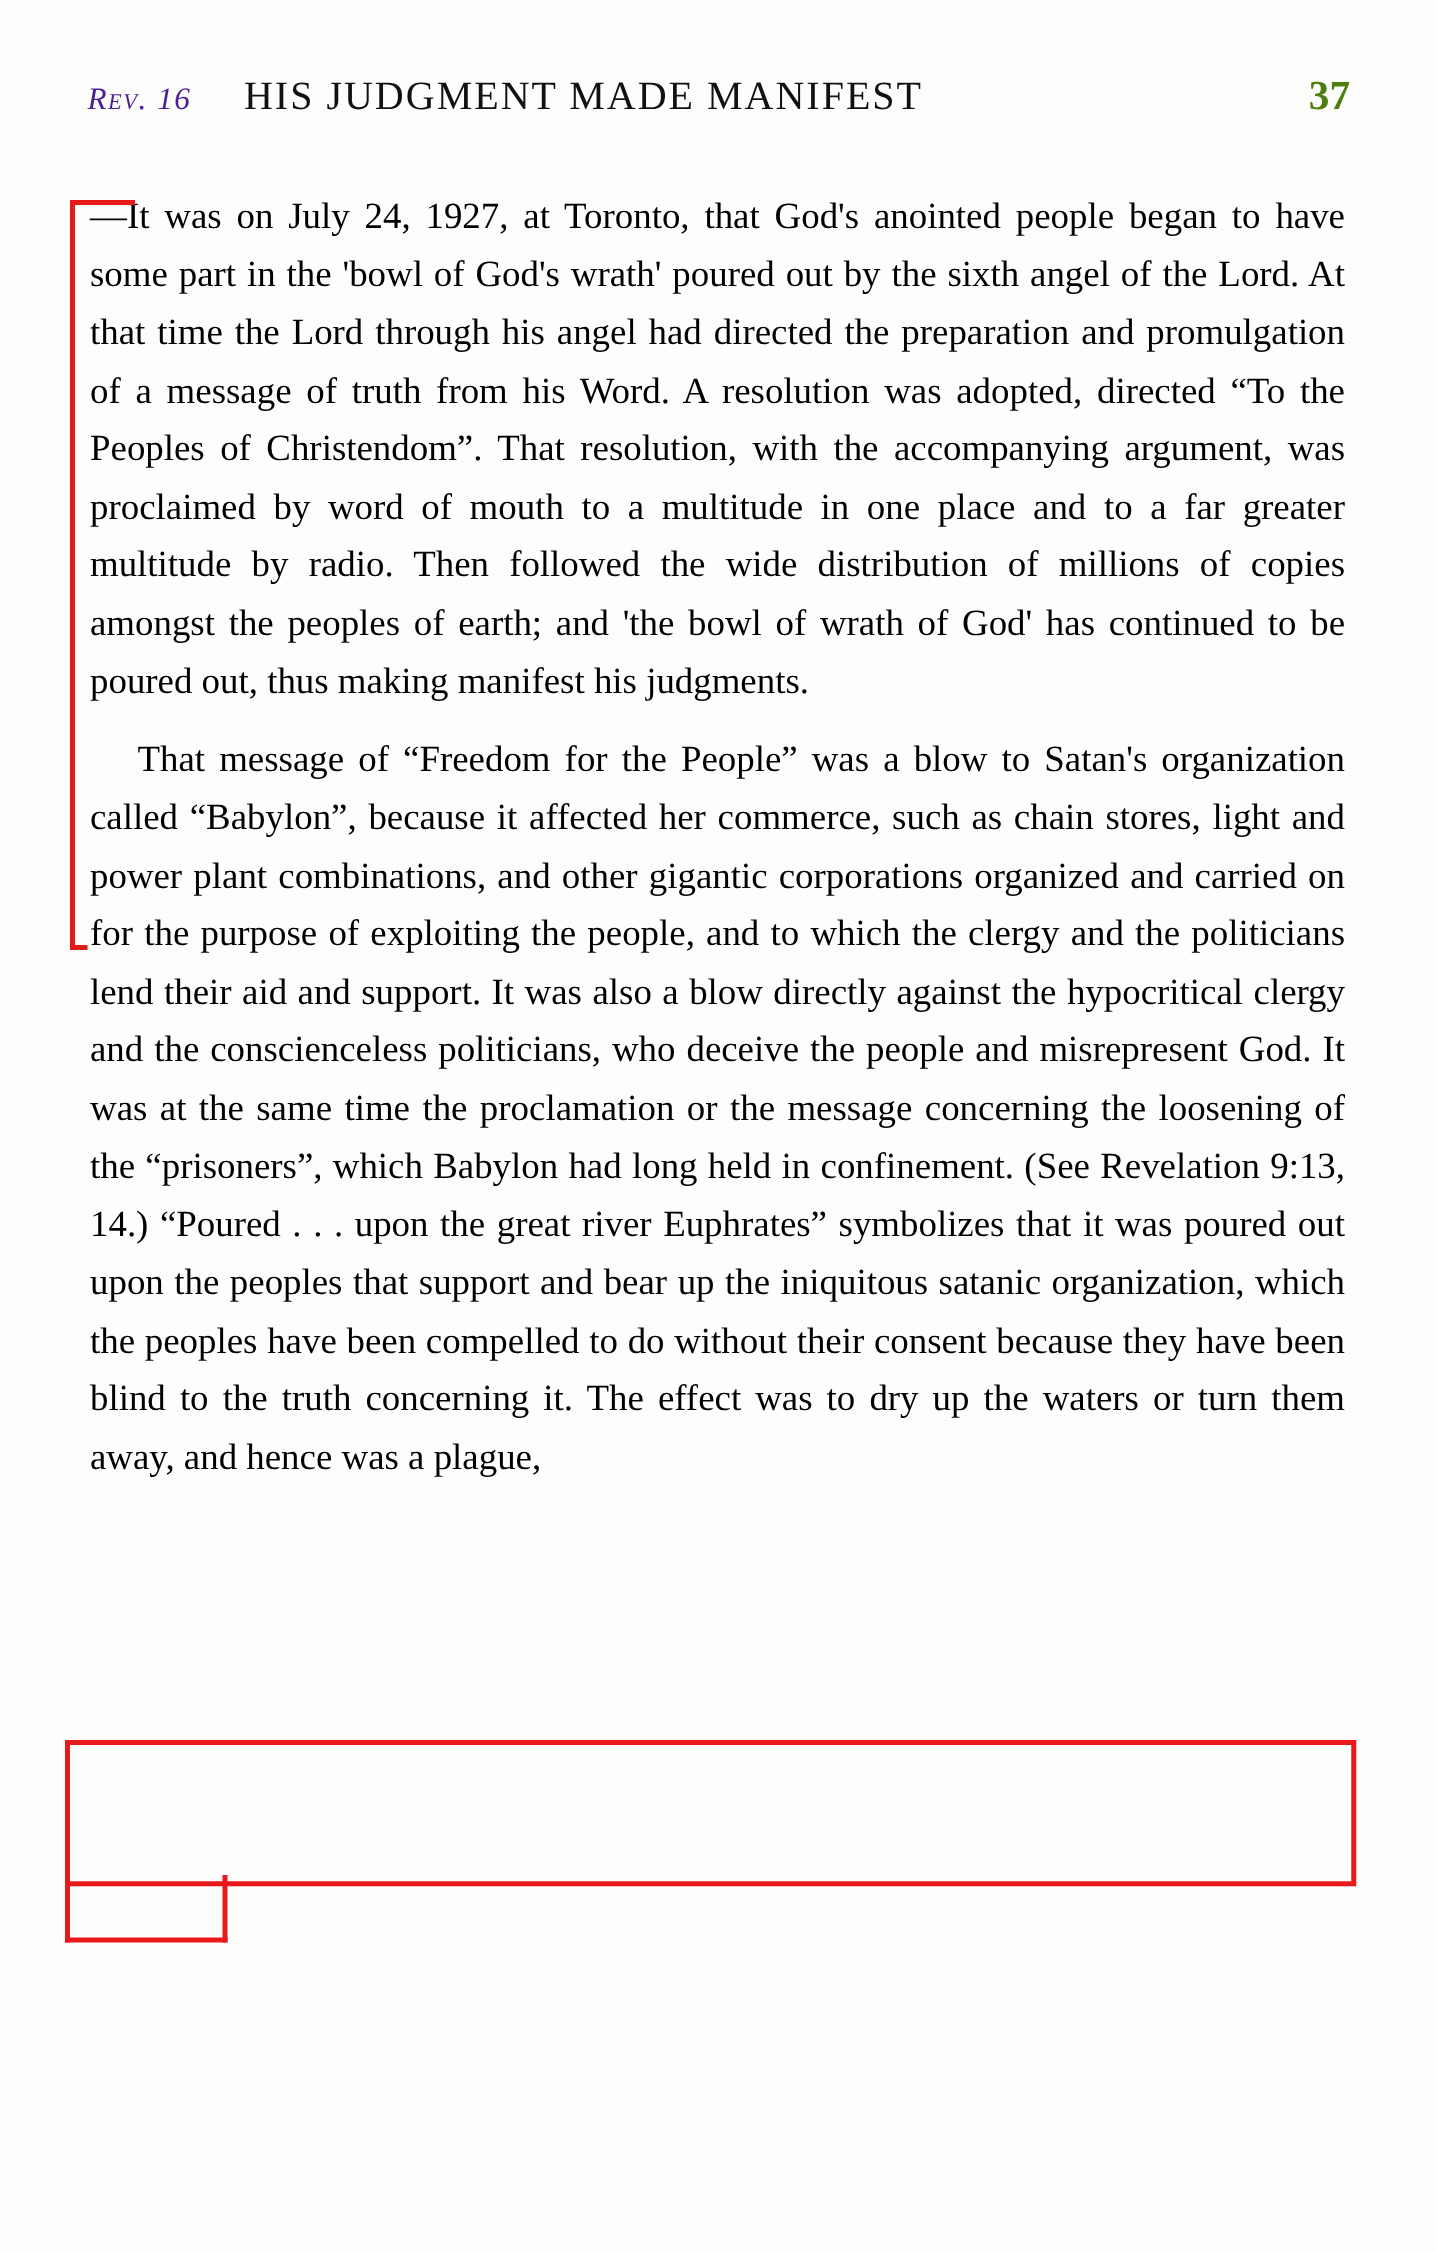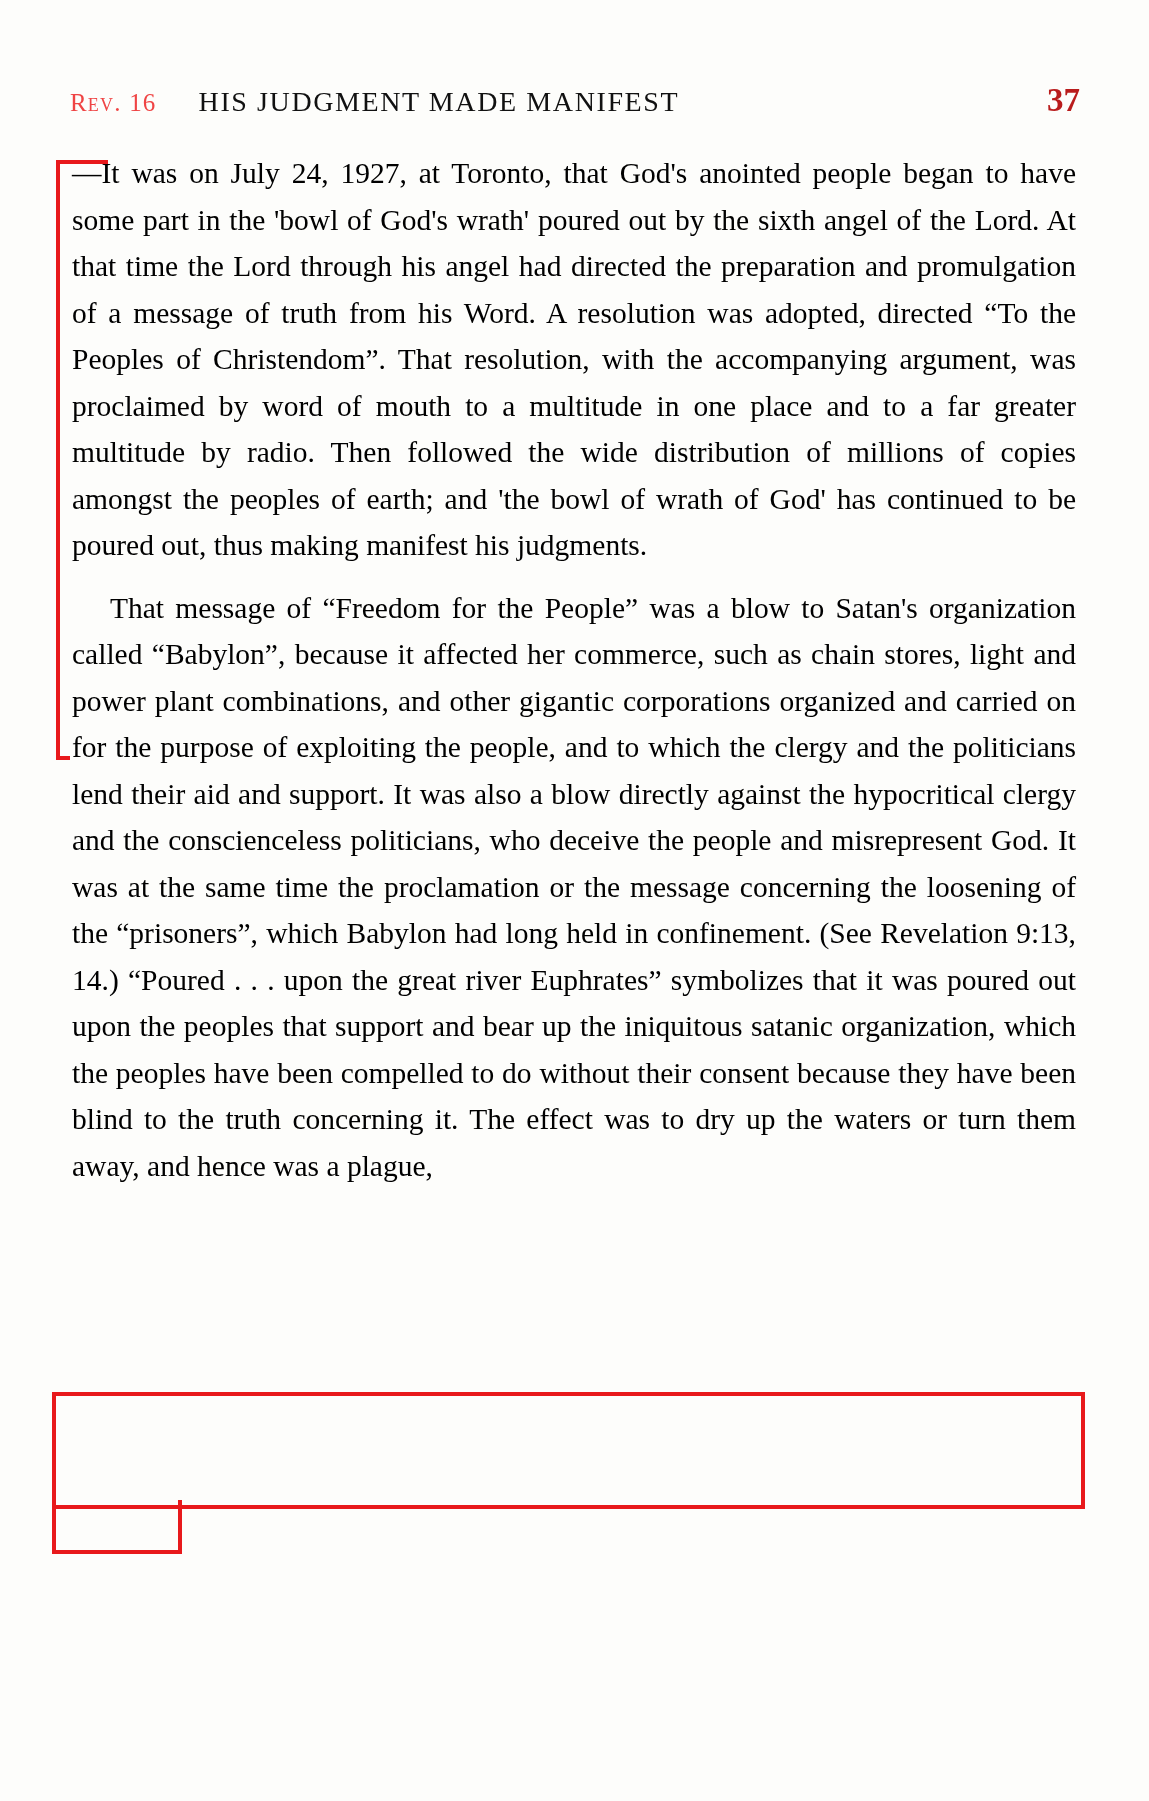--- a/index.html
+++ b/index.html
@@ -29,36 +29,36 @@
     width: 1010px;
     display: flex;
     align-items: baseline;
     justify-content: space-between;
   }
   .header-left {
     font-variant: small-caps;
     font-size: 25px;
     letter-spacing: 1.2px;
     white-space: nowrap;
-    color: #ef4444;
+    color: #4c1d95;
+    font-style: italic;
   }
   .header-center {
-    font-size: 28px;
+    font-size: 32px;
     letter-spacing: 1.6px;
     text-transform: uppercase;
     color: #111;
     margin-left: 42px;
     margin-right: auto;
     white-space: nowrap;
-    margin-top: 28px;
   }
   .header-right {
     font-size: 33px;
     font-weight: bold;
-    color: #b91c1c;
+    color: #4d7c0f;
     white-space: nowrap;
   }
   .body-text {
     position: absolute;
     left: 72px;
     top: 150px;
     width: 1004px;
     font-size: 29.5px;
     line-height: 46.5px;
     text-align: justify;

